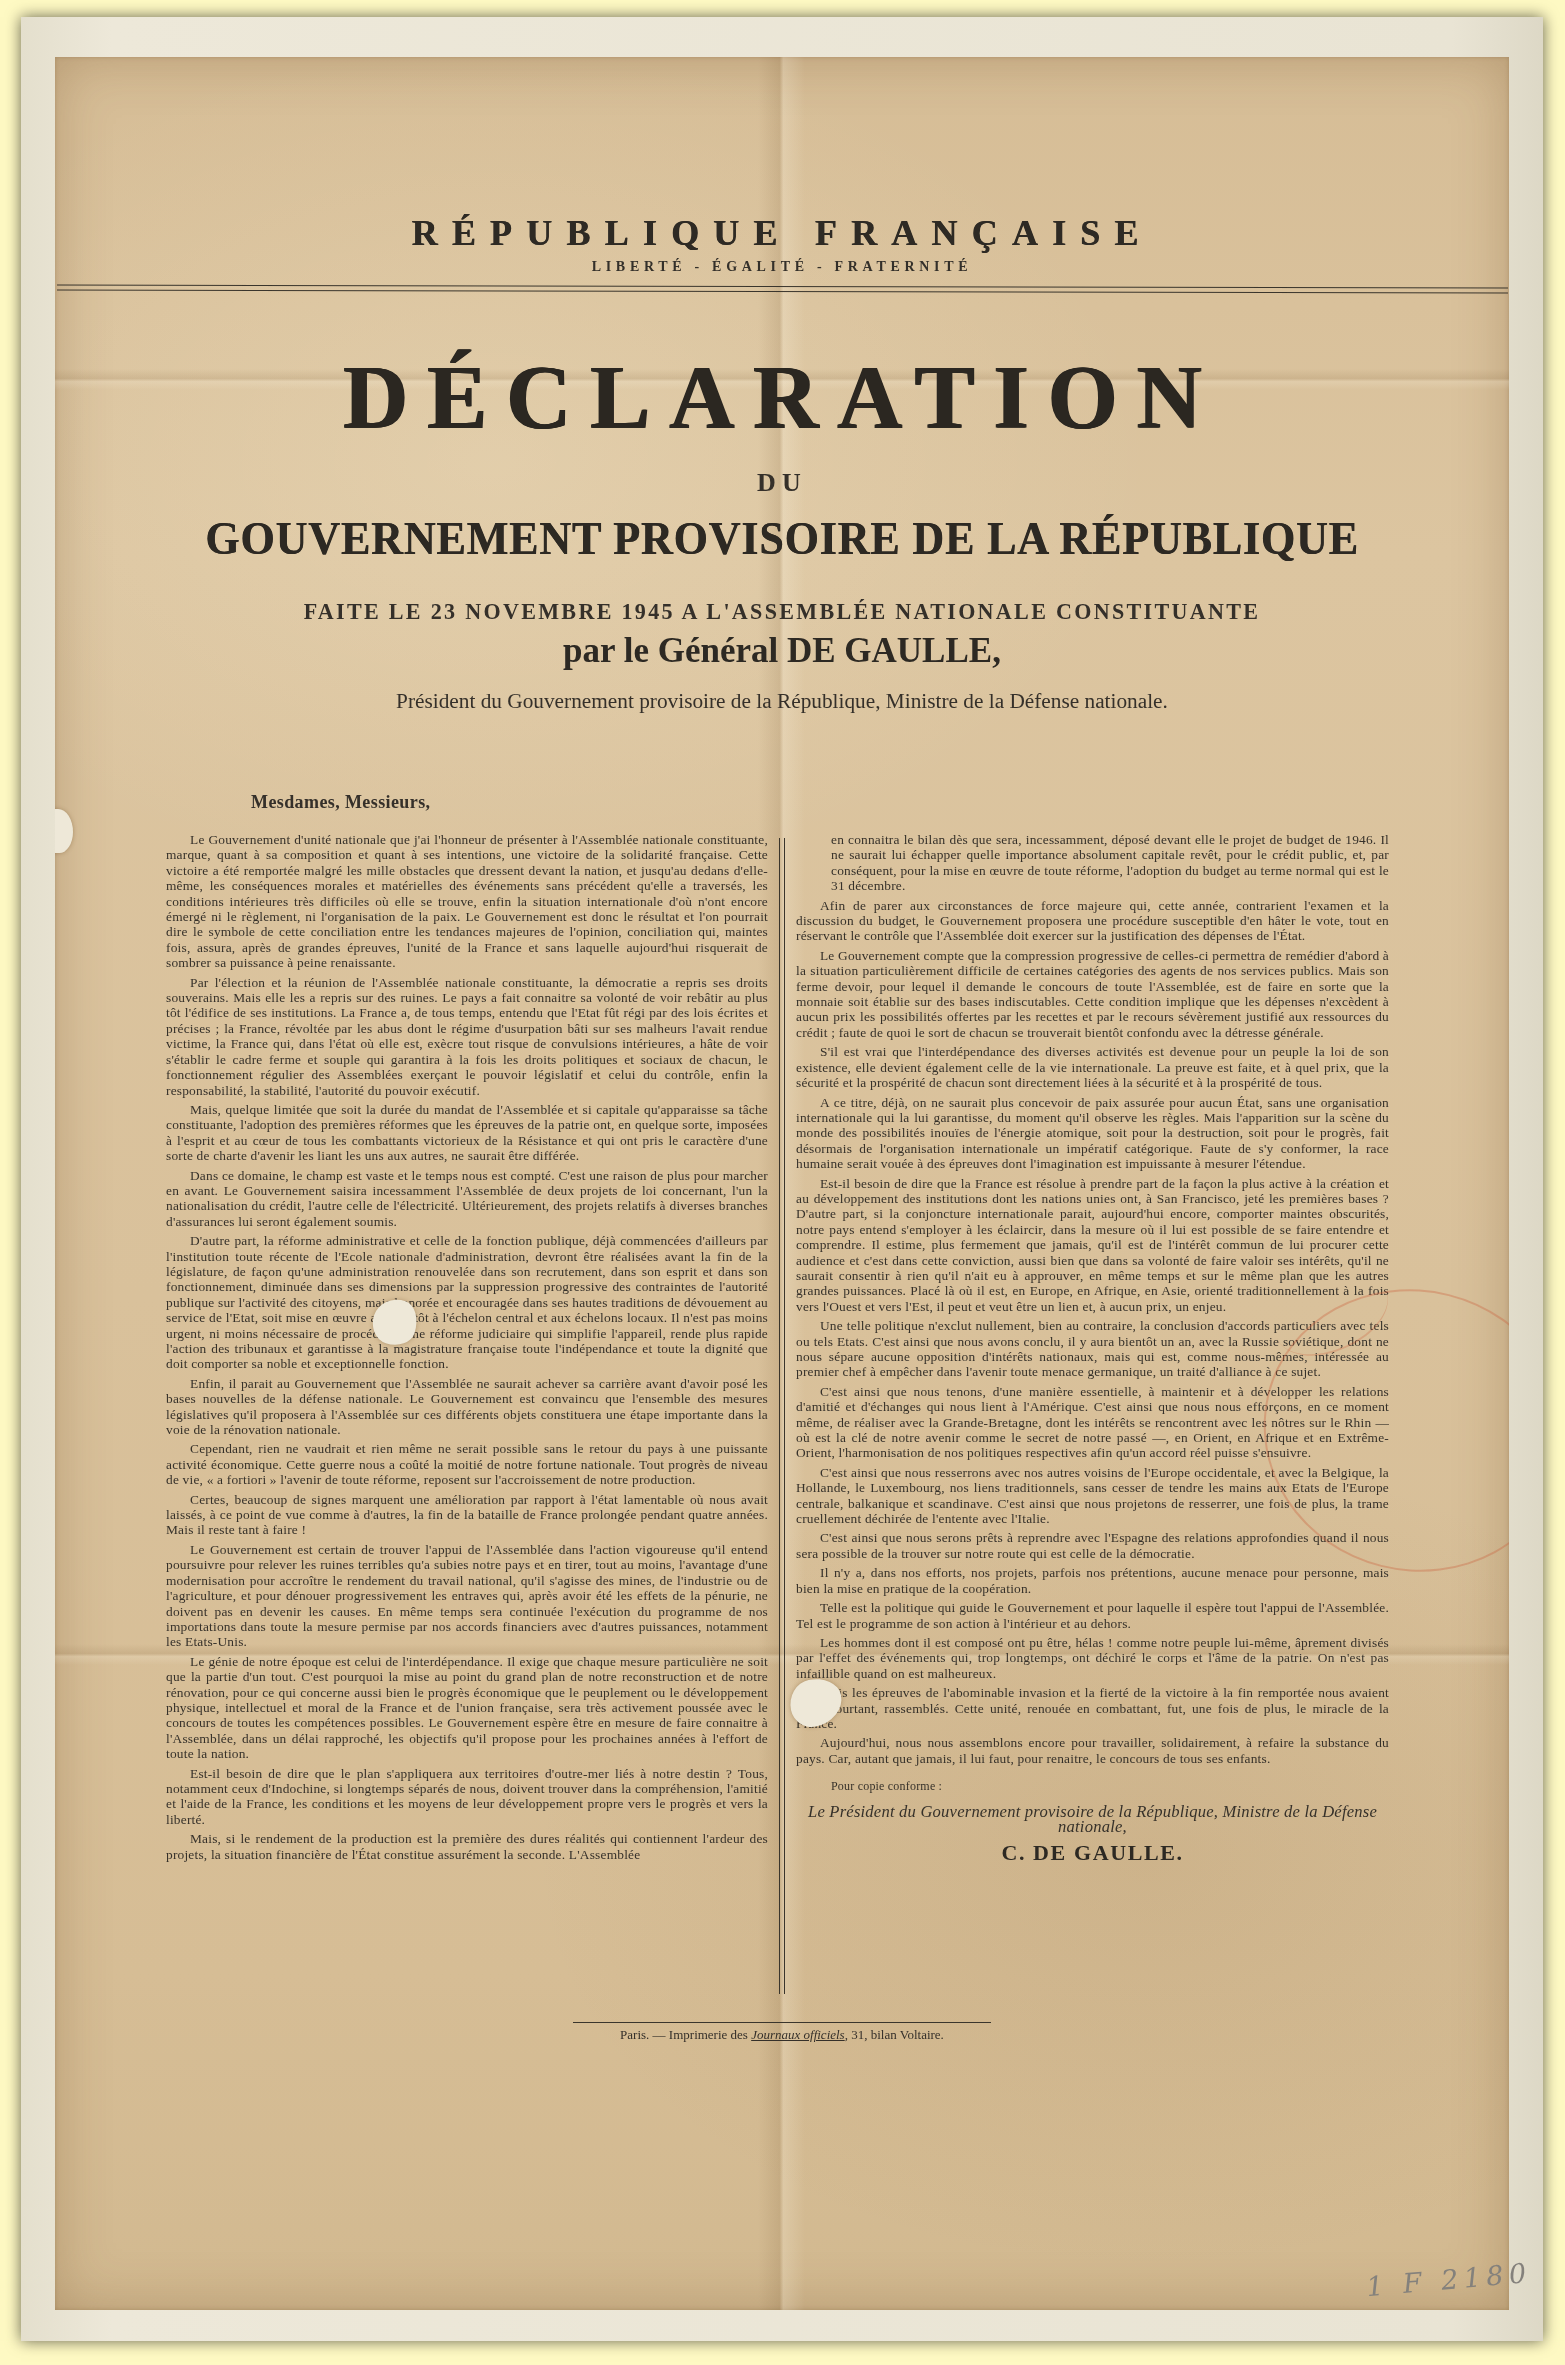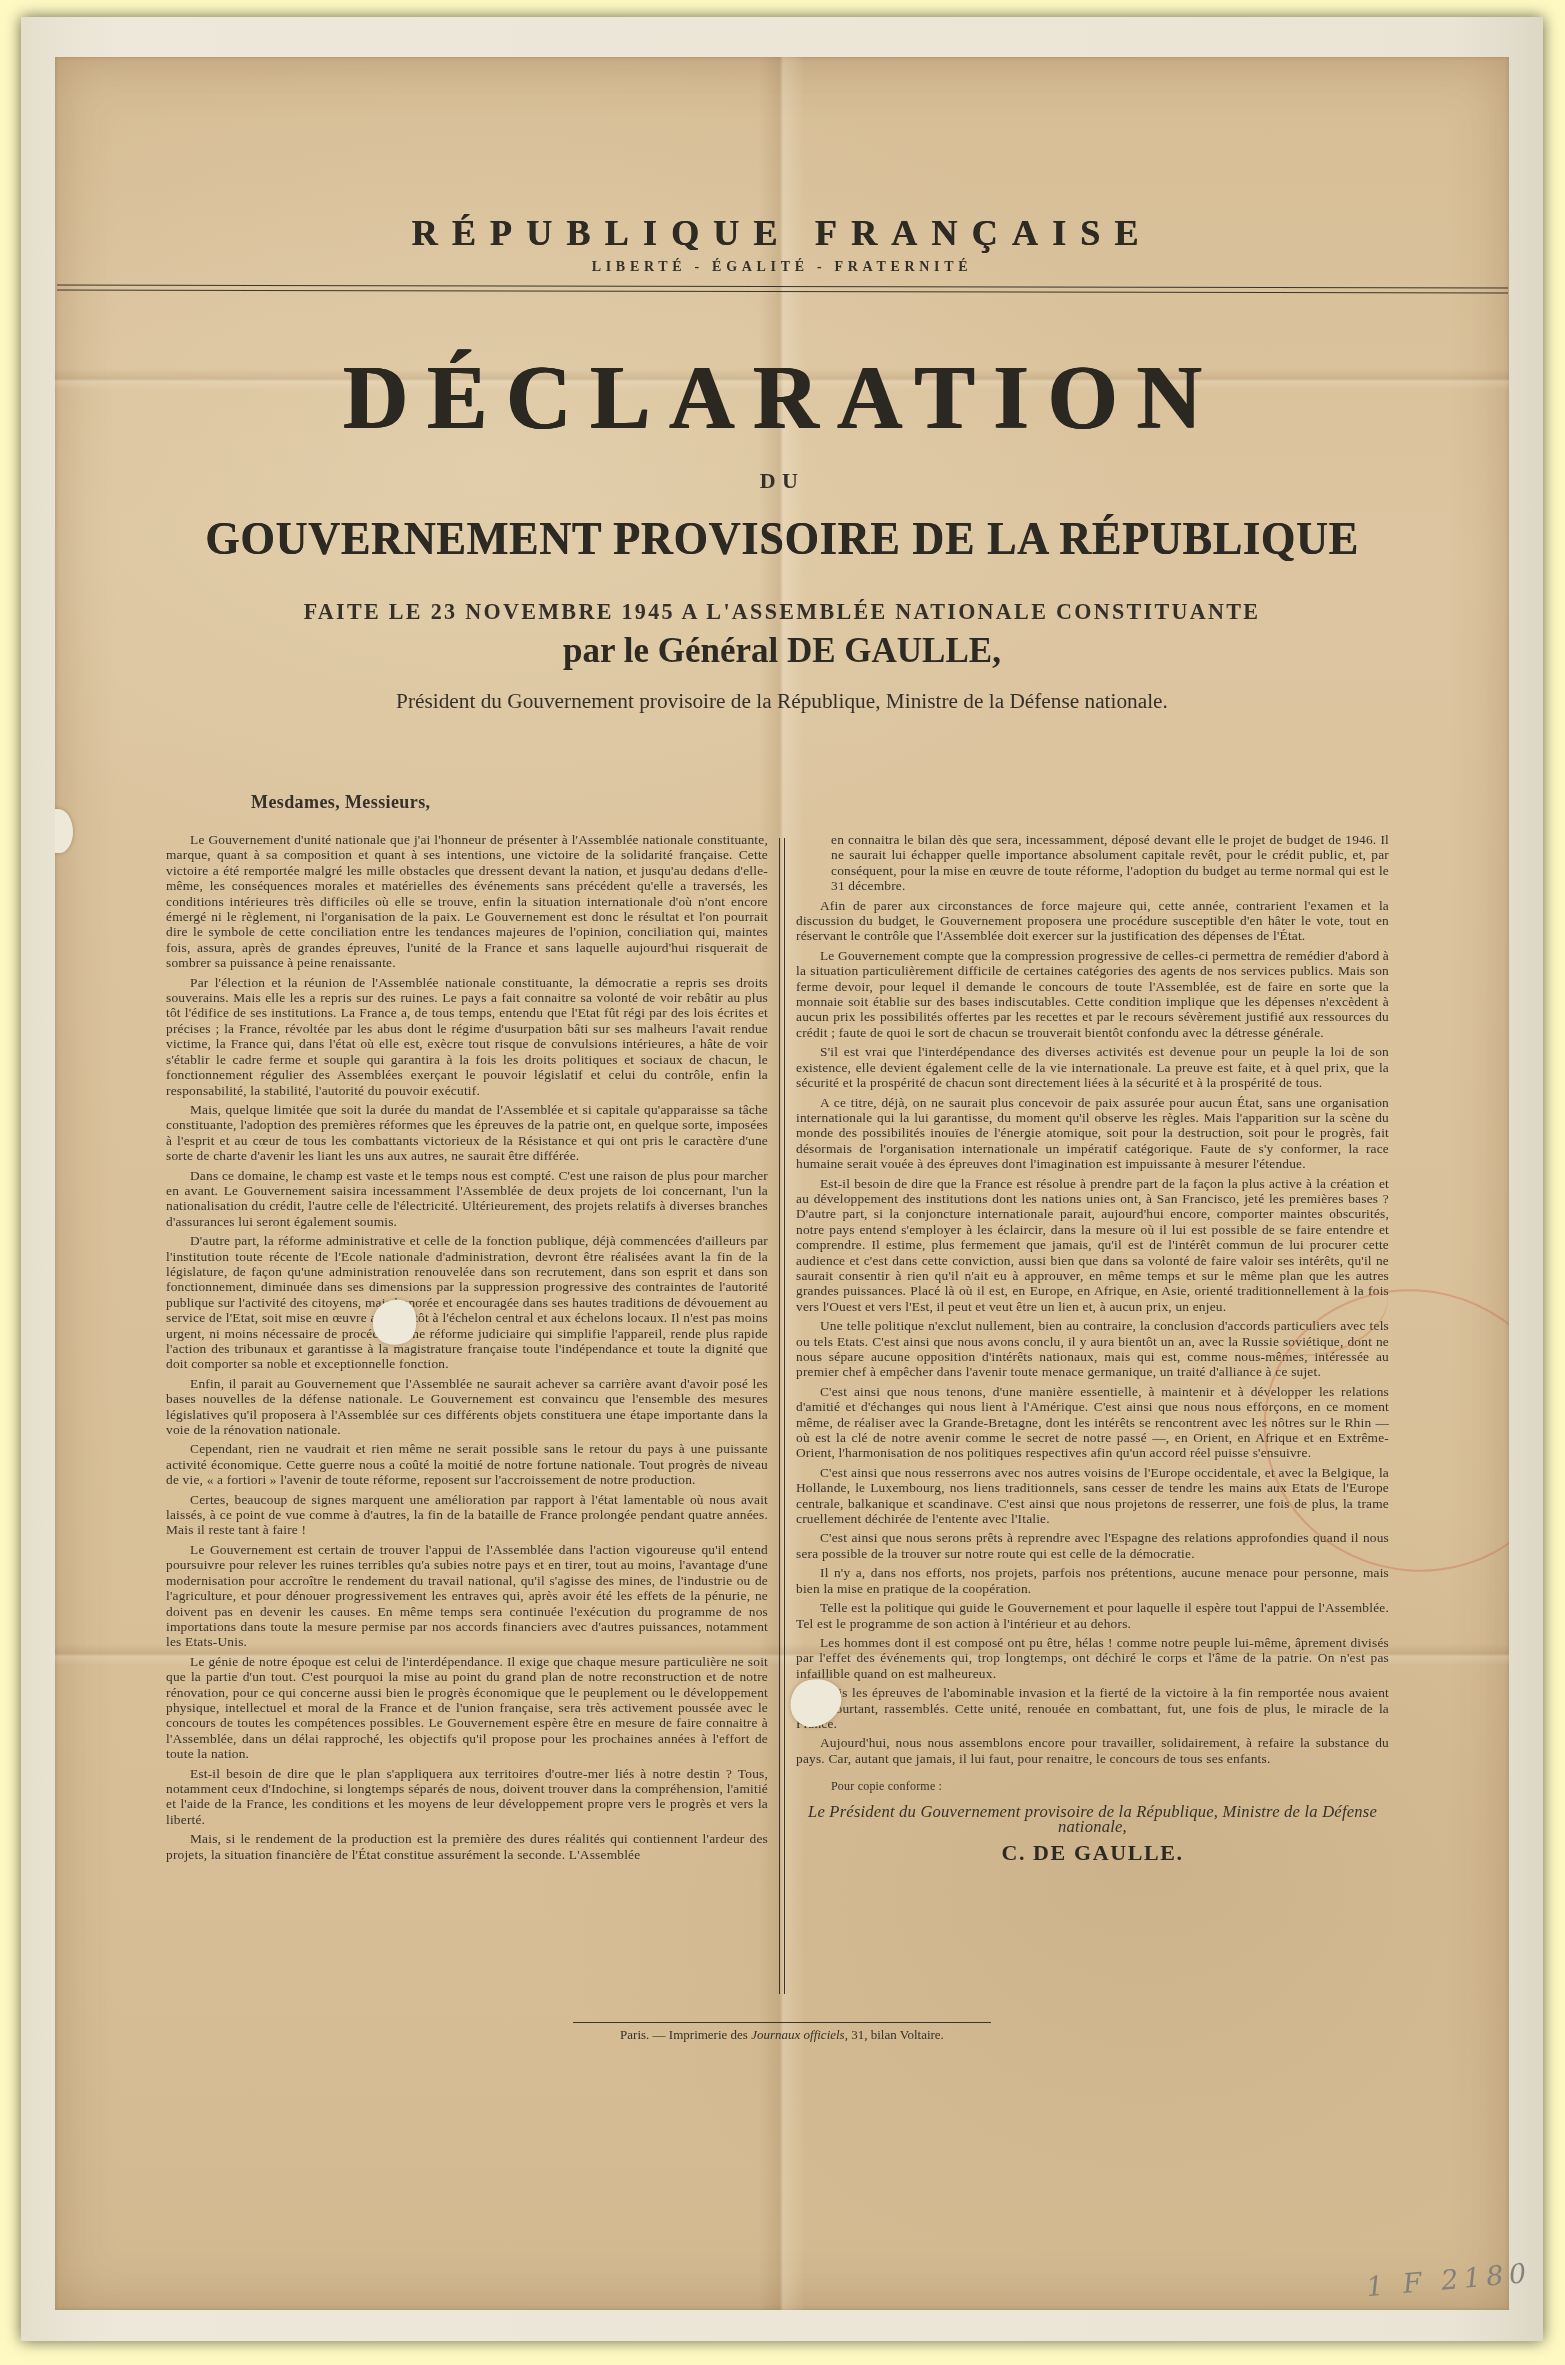--- a/index.html
+++ b/index.html
@@ -34,21 +34,21 @@
               border-radius:50%;transform:rotate(-24deg);}
   
   .center{position:absolute;left:0;width:100%;text-align:center;}
   .masthead-republic{top:155px;font-size:36px;font-weight:700;letter-spacing:14.2px;color:#2e2a24;
                      text-shadow:0.5px 0 0 #2e2a24;}
   .masthead-motto{top:202px;font-size:14px;font-weight:700;letter-spacing:4.7px;color:#34302a;}
   .header-rule{position:absolute;left:1.6px;top:229px;width:1451px;height:4px;
                border-top:1.6px solid #3a352c;border-bottom:1.2px solid #3a352c;transform:rotate(.12deg);}
   .title-declaration{top:289px;font-size:90px;font-weight:700;letter-spacing:19px;color:#2b2721;
                      text-shadow:0.8px 0 0 #2b2721,-0.8px 0 0 #2b2721;}
-  .title-du{top:411px;font-size:22px;font-weight:700;letter-spacing:6.3px;}
+  .title-du{top:411px;font-size:26px;font-weight:700;letter-spacing:6.3px;}
   .title-gov{top:454px;font-size:47px;font-weight:700;letter-spacing:0.8px;transform:scaleX(.94);
              text-shadow:0.4px 0 0 currentColor;color:#2d2923;}
   .title-occasion{top:542px;font-size:23px;font-weight:700;letter-spacing:2.4px;transform:scaleX(.96);}
   .title-author{top:574px;font-size:35px;font-weight:700;color:#2d2923;}
   .title-author-titles{top:632px;font-size:21.3px;}
   
   .salutation{position:absolute;left:196px;top:735px;font-size:18px;font-weight:700;letter-spacing:0.4px;}
   .columns{position:absolute;left:111px;top:775px;width:1223px;display:flex;}
   .col{font-size:13.4px;line-height:15.4px;letter-spacing:0.2px;text-align:justify;color:#36312a;}
   .col-left{width:605px;margin-right:28px;}
@@ -58,21 +58,21 @@
   .divider{position:absolute;left:724px;top:781px;width:4px;height:1156px;
            border-left:1.2px solid #3a352c;border-right:1.2px solid #3a352c;}
   
   .sig{margin-top:12.6px;}
   .sig-conforme{margin:0 0 9.5px 134px;font-size:12px;text-indent:0;}
   .sig-title{font-style:italic;text-align:center;font-size:16.6px;margin:0 0 11px 0;text-indent:0;}
   .sig-name{text-align:center;font-size:22px;font-weight:700;letter-spacing:1.6px;text-indent:0;color:#2d2923;}
   
   .imprint{position:absolute;left:0;top:1965px;width:1454px;text-align:center;}
   .imprint-inner{display:inline-block;border-top:1.6px solid #3a352c;padding:4px 47px 0 47px;font-size:13px;}
-  .imprint-italic{font-style:italic;}
+  .imprint-italic{font-style:italic;text-decoration:underline;}
   
   .annotation{position:absolute;left:1366px;top:2264px;font-size:27px;font-style:italic;
               color:#84817c;letter-spacing:5.5px;transform:rotate(-5deg);
               font-family:"DejaVu Serif","Liberation Serif",serif;}
 </style>
 </head>
 <body>
 
 <div class="stage">
   <div class="linen"></div>

